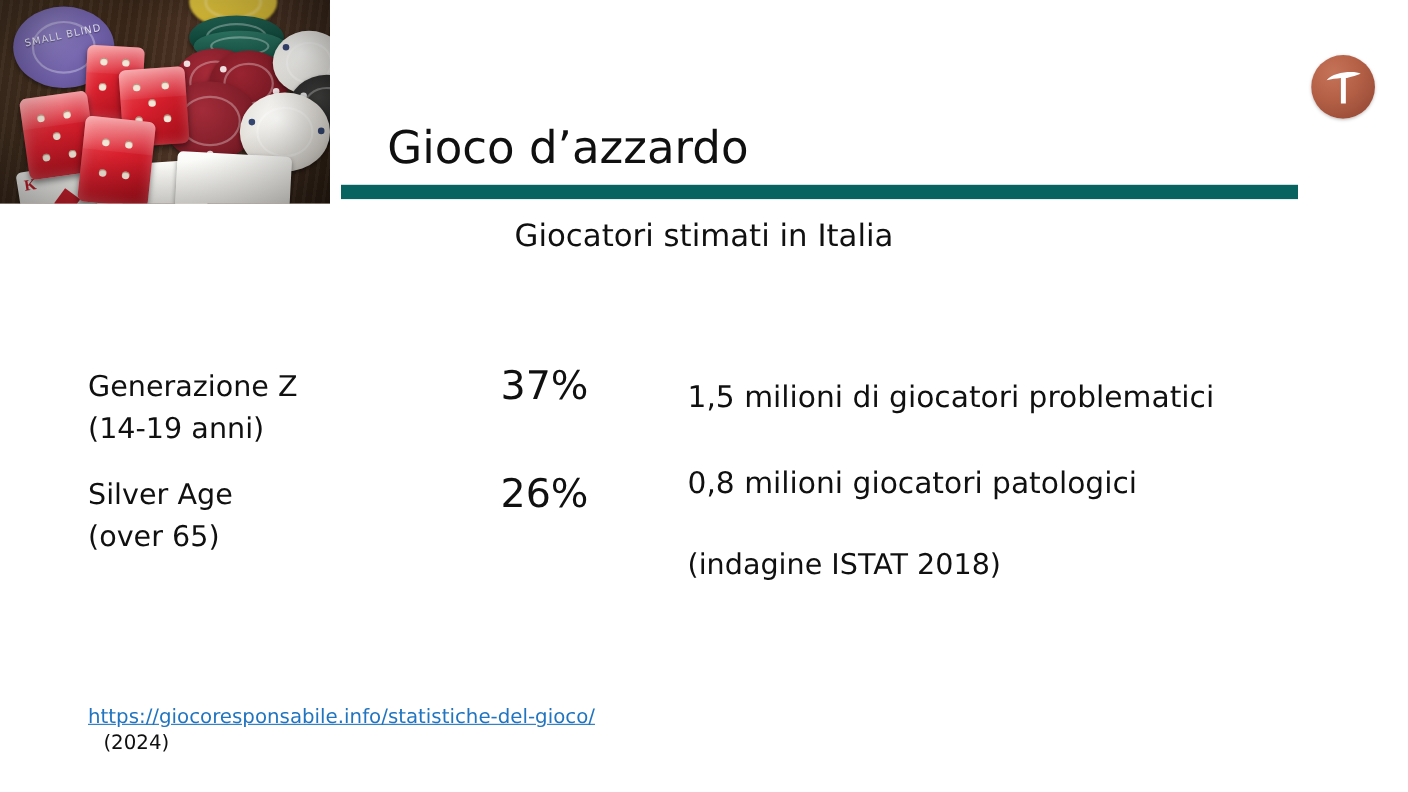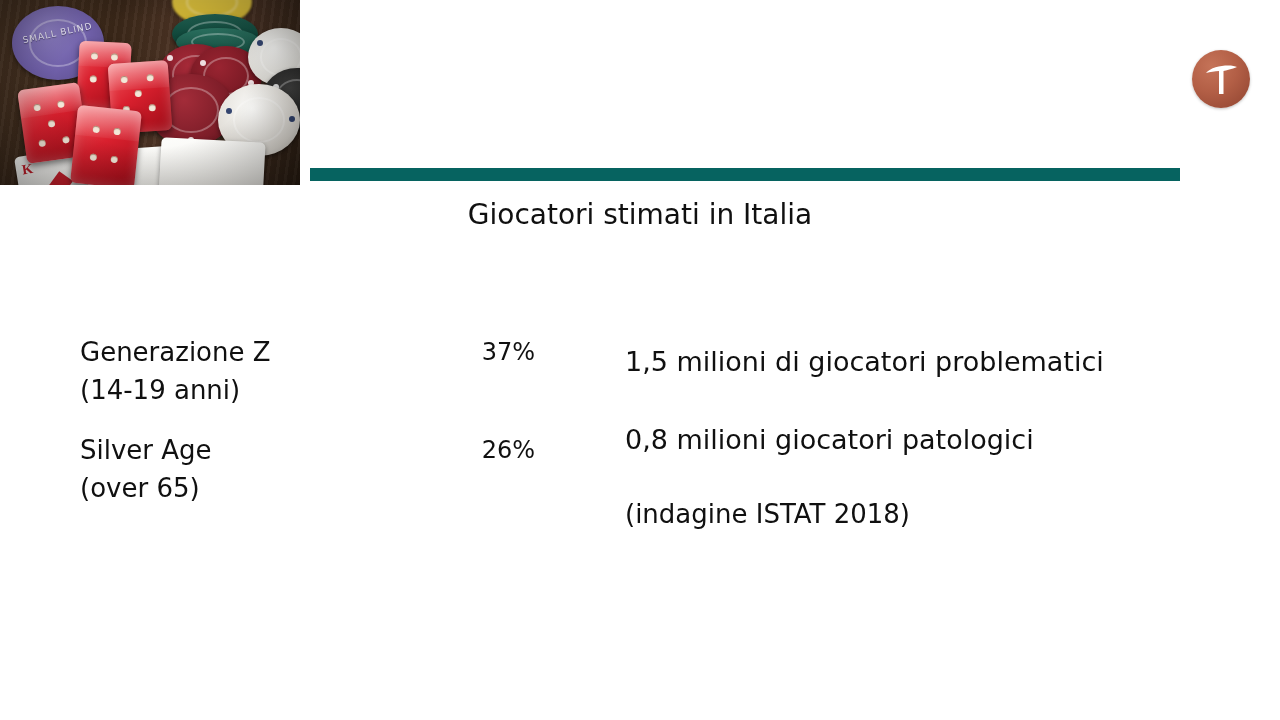--- a/index.html
+++ b/index.html
@@ -225,21 +225,21 @@
   .stat-label {
     font-size: 26px;
     line-height: 38px;
     color: #101010;
     white-space: pre-line;
   }
   .stat-value {
     position: absolute;
     right: 0;
     top: 0;
-    font-size: 24px;
+    font-size: 36px;
     line-height: 38px;
     color: #101010;
   }
 
   
   .source {
     position: absolute;
     left: 80px;
     top: 640px;
     width: 470px;
@@ -365,37 +365,41 @@
 
     <div class="photo-vignette"></div>
   </div>
 
   <div class="logo">
     <svg width="58" height="58" viewBox="0 0 58 58">
       <path d="M14 23 C20 15, 40 14, 45 17 C40 19, 34 20.5, 31.5 21 L31.5 44 L27 44 L27 21 C23 21.4, 18 22, 14 23 Z" fill="#ffffff"></path>
     </svg>
   </div>
 
+  <h1 class="slide-title">Gioco d’azzardo</h1>
   <div class="title-rule"></div>
 
   <div class="subtitle">Giocatori stimati in Italia</div>
 
   <div class="stats">
     <div class="stat-row">
       <div class="stat-label">Generazione Z
 (14-19 anni)</div>
       <div class="stat-value">37%</div>
     </div>
     <div class="stat-row">
       <div class="stat-label">Silver Age
 (over 65)</div>
       <div class="stat-value">26%</div>
     </div>
   </div>
 
+  <div class="source">
+    <a href="#">https://giocoresponsabile.info/statistiche-del-gioco/</a><span class="year">(2024)</span>
+  </div>
 
   <div class="notes">
     <div class="note-line">1,5 milioni di giocatori problematici</div>
     <div class="note-line">0,8 milioni giocatori patologici</div>
     <div class="note-source">(indagine ISTAT 2018)</div>
   </div>
 
 </div>
 
 </body></html>

